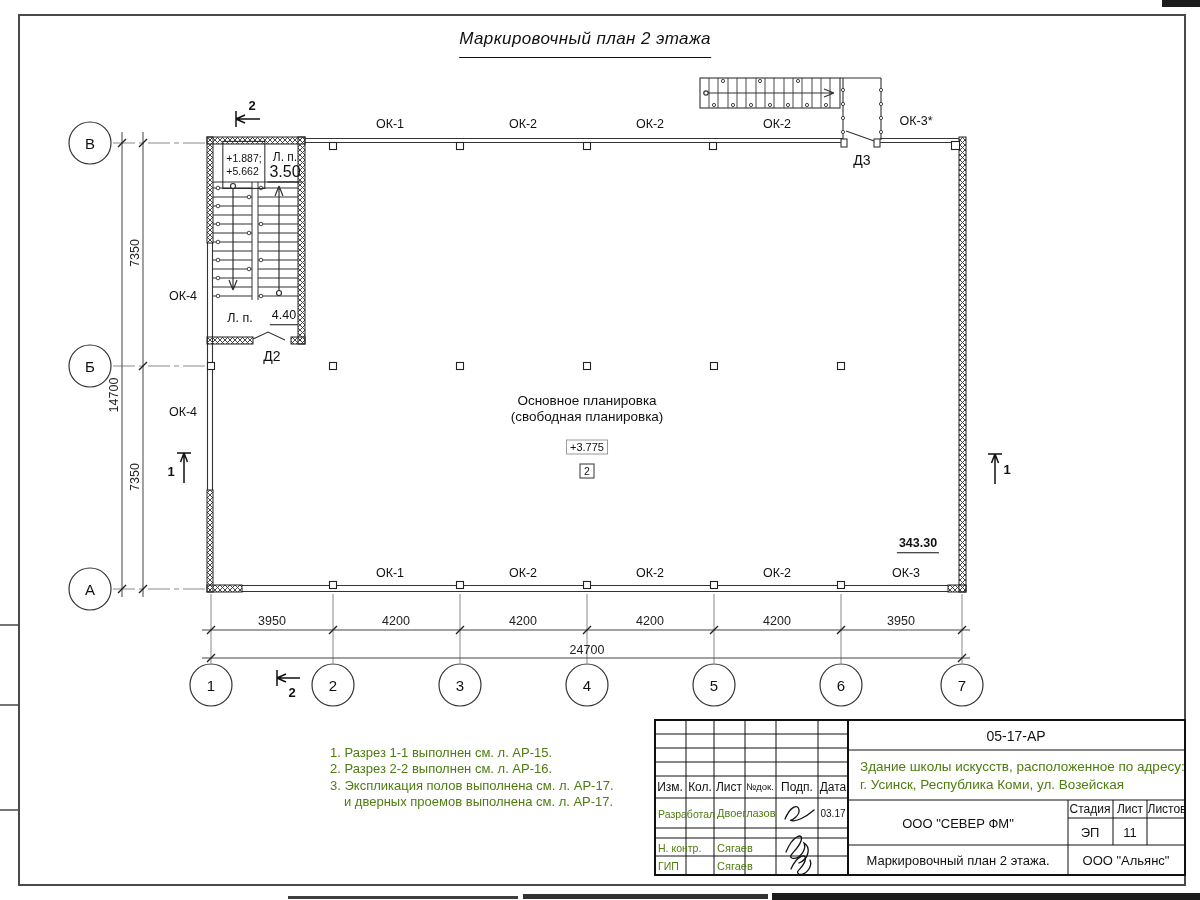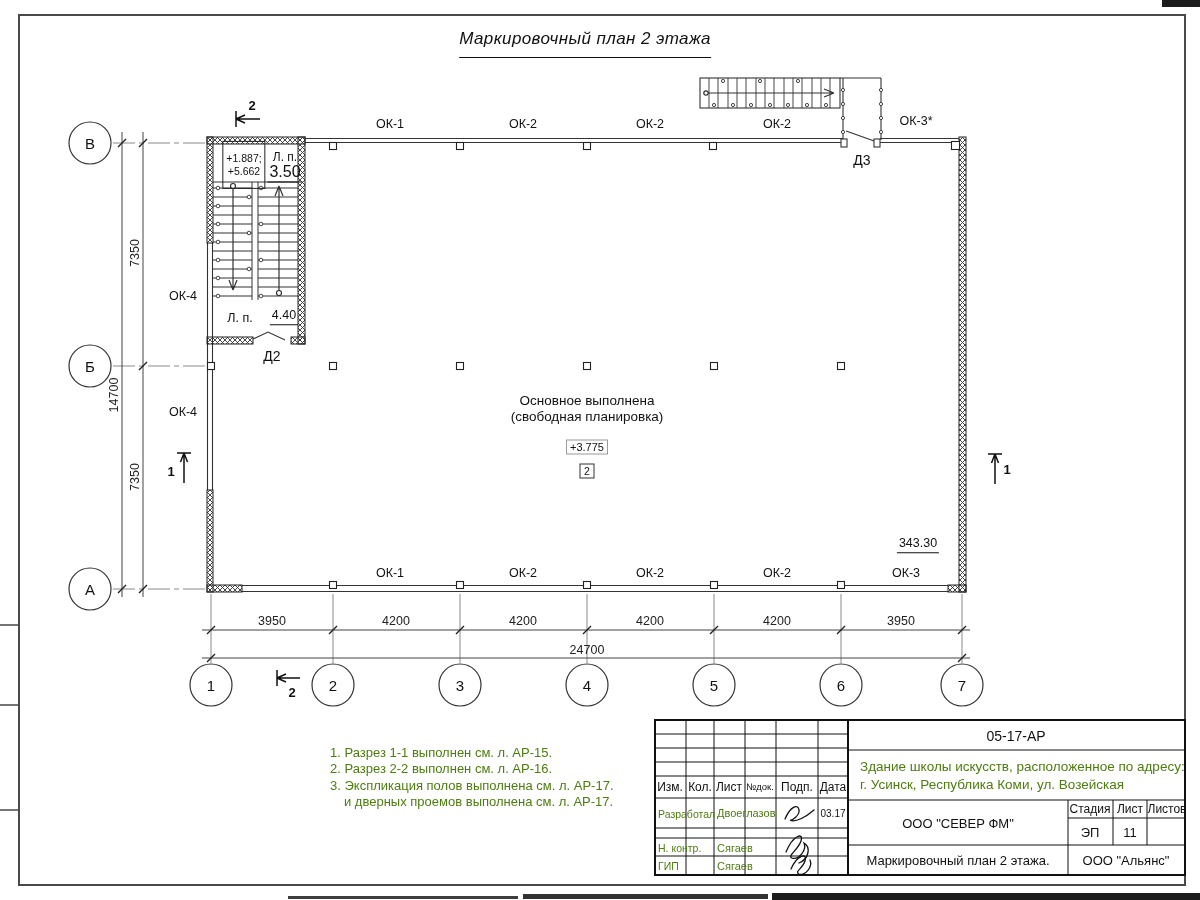--- a/index.html
+++ b/index.html
@@ -10,21 +10,21 @@
      font-family:"Liberation Sans",sans-serif;line-height:1;}
   .tl{position:absolute;white-space:nowrap;color:#4d7c0f;font-family:"Liberation Sans",sans-serif;line-height:1.25;}
   .rot{transform:translate(-50%,-50%) rotate(-90deg);}
   .u{border-bottom:1.3px solid #111;padding:0 2px 2px 2px;}
   .lbl{font-size:12.5px;}
   .dim{font-size:12.5px;color:#222;}
   .axis{font-size:15px;}
   .sec{font-size:13px;font-weight:bold;}
   .room{font-size:13.5px;}
   .title{font-size:17px;font-style:italic;border-bottom:1.5px solid #111;padding-bottom:10px;letter-spacing:.4px;}
-  .elevbox{border:1px solid #222;padding:10px 3px;font-size:10.5px;text-align:center;line-height:1.25;
+  .elevbox{border:1px solid #222;padding:10px 3px;font-size:10.5px;text-align:left;line-height:1.25;
            transform:translate(-50%,-50%);position:absolute;}
   .markbox{border:1px solid #999;padding:1px 3px;font-size:11px;}
   .numbox{border:1px solid #333;width:13px;height:13px;font-size:10.5px;display:flex;align-items:center;justify-content:center;}
   .tb{font-size:13px;}
 </style>
 </head>
 <body>
 
 <div id="sheet">
 
@@ -219,38 +219,38 @@
 <div class="t lbl" style="left:523px;top:124px;">ОК-2</div>
 <div class="t lbl" style="left:650px;top:124px;">ОК-2</div>
 <div class="t lbl" style="left:777px;top:124px;">ОК-2</div>
 <div class="t lbl" style="left:916px;top:121px;">ОК-3*</div>
 
 <div class="t lbl" style="left:390px;top:573px;">ОК-1</div>
 <div class="t lbl" style="left:523px;top:573px;">ОК-2</div>
 <div class="t lbl" style="left:650px;top:573px;">ОК-2</div>
 <div class="t lbl" style="left:777px;top:573px;">ОК-2</div>
 <div class="t lbl" style="left:906px;top:573px;">ОК-3</div>
-<div class="t lbl u" style="left:918px;top:545px;">343.30</div>
+<div class="t lbl u" style="left:918px;top:545px;font-weight:bold;">343.30</div>
 
 <div class="t lbl" style="left:183px;top:296px;">ОК-4</div>
 <div class="t lbl" style="left:183px;top:412px;">ОК-4</div>
 
 <div class="t" style="left:272px;top:356px;font-size:14px;">Д2</div>
 <div class="t" style="left:862px;top:160px;font-size:14px;">Д3</div>
 
 <div class="elevbox" style="left:244px;top:165px;">
   <div>+1.887;</div>
   <div>+5.662</div>
 </div>
 <div class="t" style="left:285px;top:157px;font-size:12px;">Л. п.</div>
 <div class="t u" style="left:285px;top:173px;font-size:16px;">3.50</div>
 <div class="t" style="left:240px;top:318px;font-size:12.5px;">Л. п.</div>
 <div class="t u" style="left:284px;top:317px;font-size:12.5px;">4.40</div>
 
-<div class="t room" style="left:587px;top:401px;">Основное выполнена</div>
+<div class="t room" style="left:587px;top:401px;">Основное планировка</div>
 <div class="t room" style="left:587px;top:417px;">(свободная планировка)</div>
 <div class="t markbox" style="left:587px;top:447px;">+3.775</div>
 <div class="t numbox" style="left:587px;top:471px;">2</div>
 
 <div class="t sec" style="left:252px;top:105px;">2</div>
 <div class="t sec" style="left:292px;top:692px;">2</div>
 <div class="t sec" style="left:171px;top:471px;">1</div>
 <div class="t sec" style="left:1007px;top:469px;">1</div>
 
 <div class="t axis" style="left:90px;top:143px;">В</div>

